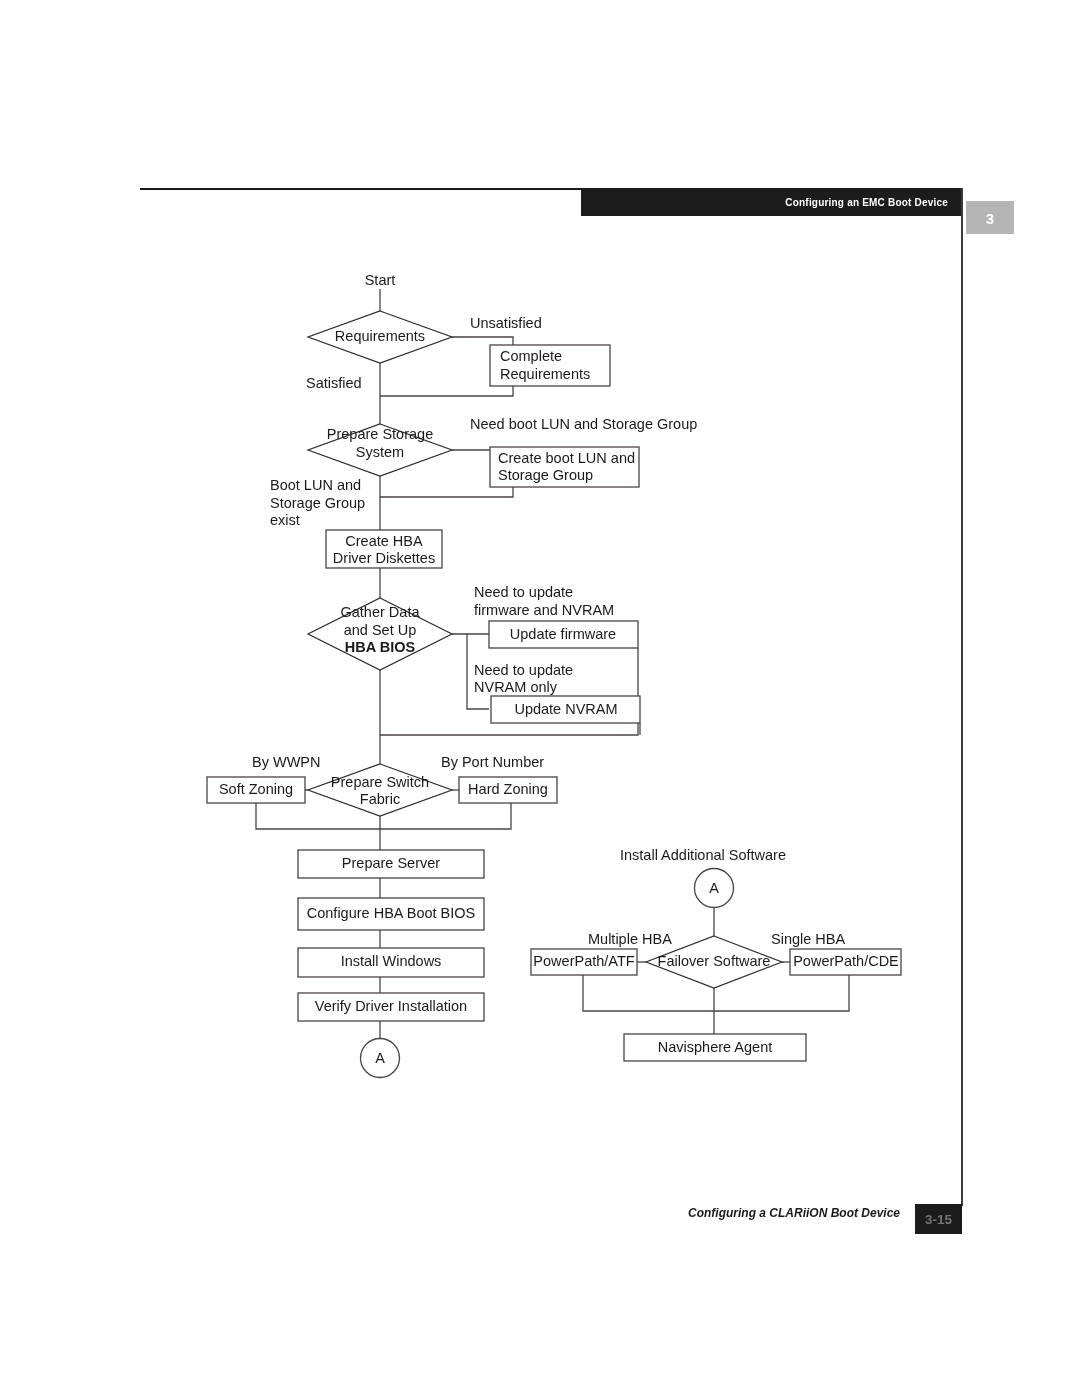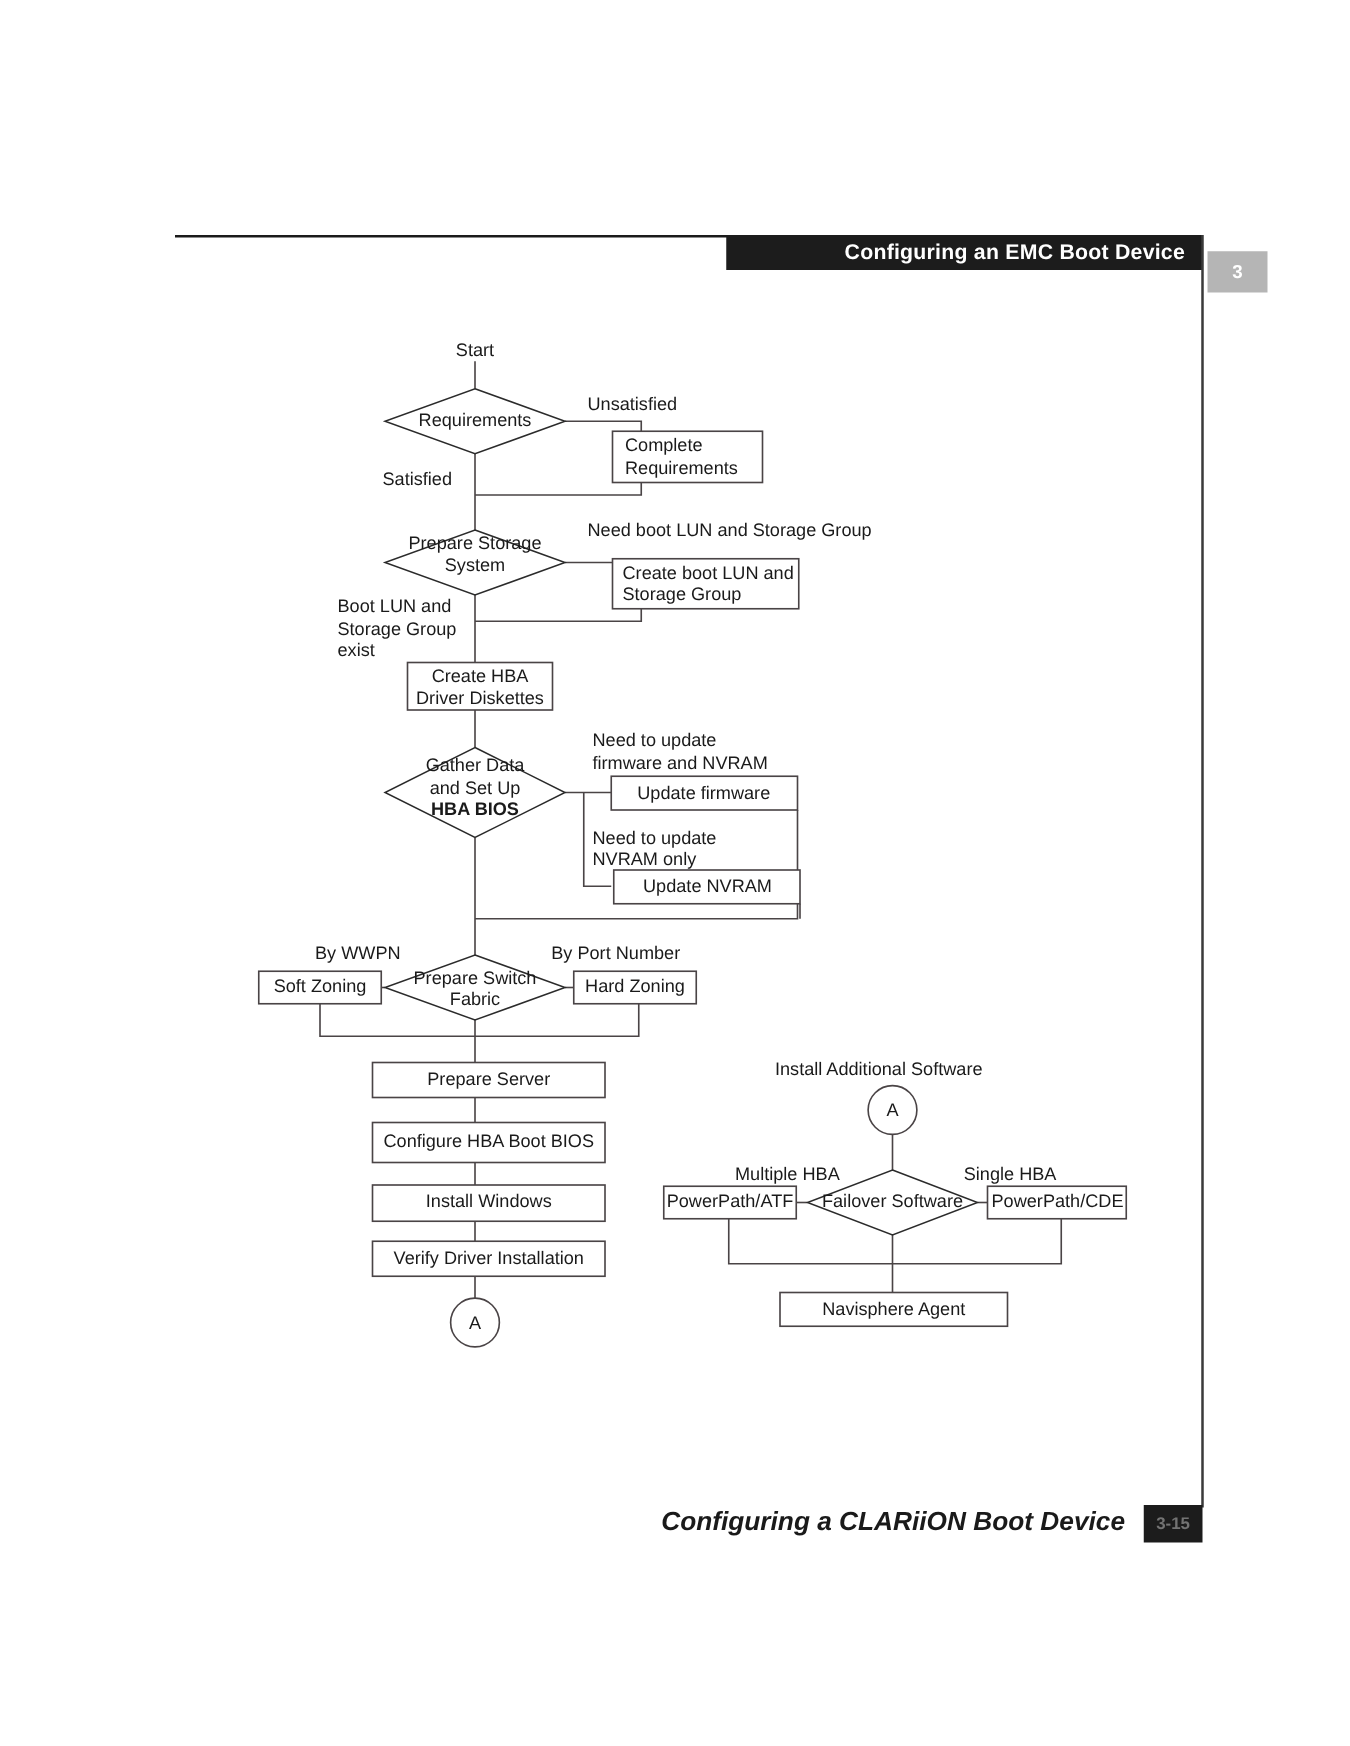--- a/index.html
+++ b/index.html
@@ -37,21 +37,21 @@
     width: 381px;
     height: 28px;
     background: #1c1c1c;
   }
   .header-bar-text {
     position: absolute;
     right: 14px;
     top: 50%;
     transform: translateY(-50%);
     color: #ffffff;
-    font-size: 17px;
+    font-size: 10px;
     font-weight: bold;
     letter-spacing: .2px;
     white-space: nowrap;
   }
   .chapter-tab {
     position: absolute;
     left: 966px;
     top: 201px;
     width: 48px;
     height: 33px;
@@ -76,21 +76,21 @@
     background: #3a3a3a;
   }
 
   
   .footer-text {
     position: absolute;
     left: 500px;
     top: 1206px;
     width: 400px;
     text-align: right;
-    font-size: 21px;
+    font-size: 12px;
     font-style: italic;
     font-weight: bold;
     color: #1a1a1a;
     white-space: nowrap;
   }
   .footer-page {
     position: absolute;
     left: 915px;
     top: 1204px;
     width: 47px;

